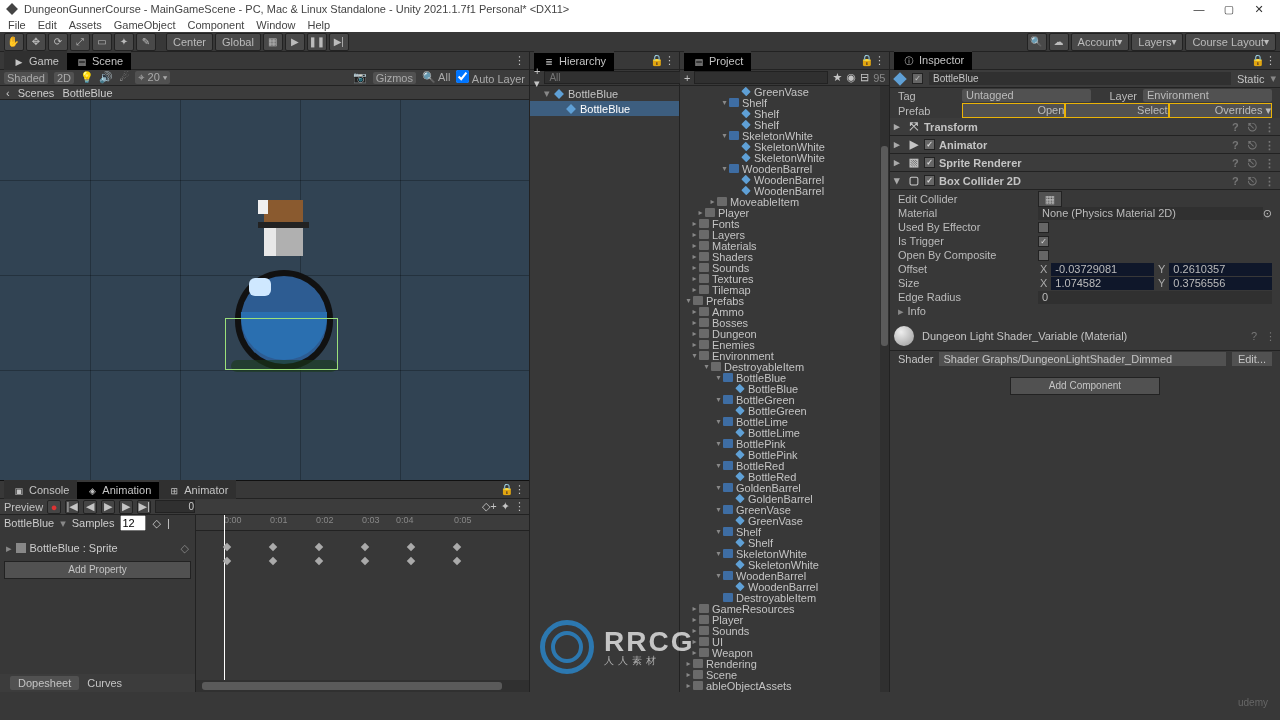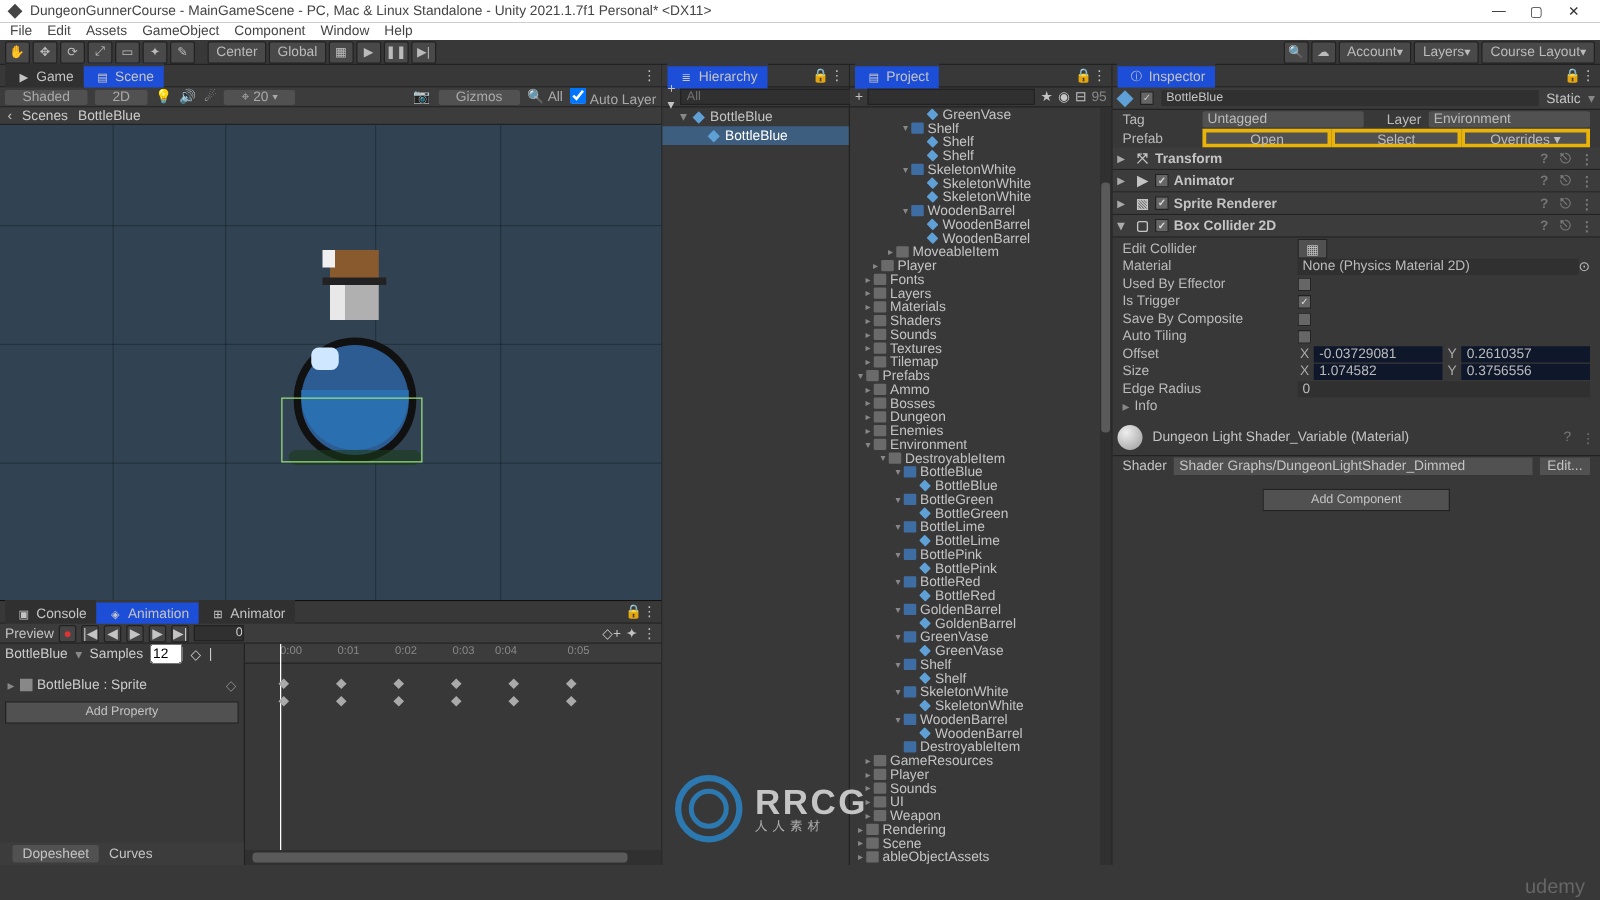--- a/index.html
+++ b/index.html
@@ -9,26 +9,26 @@
 .titlebar .winbtn{width:30px;text-align:center;color:#333}
 .menubar { height:14px; background:#fff; color:#444; display:flex; align-items:center; gap:12px; padding:0 8px; font-size:10px; }
 .toolbar { height:20px; background:#383838; display:flex; align-items:center; padding:0 4px; gap:2px; border-bottom:1px solid #222; }
 .toolbar .btn { width:20px; height:18px; background:#494949; border:1px solid #222; display:flex;align-items:center;justify-content:center;font-size:10px;color:#bbb;border-radius:2px;}
 .toolbar .btn.wide{width:auto;padding:0 6px}
 .toolbar .sep{width:6px}
 .toolbar .right{margin-left:auto;display:flex;gap:2px;align-items:center}
 .main { display:flex; height:640px; }
 .panel-header{height:18px;background:#383838;border-bottom:1px solid #222;display:flex;align-items:center;padding:0 4px;font-size:10px}
 .panel-header .tab{background:#303030;padding:2px 8px;border-top:2px solid transparent}
-.panel-header .tab.active{background:#1d4ed8;border-top:2px solid #383838}
+.panel-header .tab.active{background:#000000;border-top:2px solid #383838}
 .panel-header .ico{width:14px;height:14px;display:inline-flex;align-items:center;justify-content:center;font-size:9px;margin-right:3px}
 
 .leftcol{width:530px;display:flex;flex-direction:column;border-right:1px solid #222}
 .scene-subbar{height:16px;background:#3c3c3c;display:flex;align-items:center;padding:0 4px;gap:6px;border-bottom:1px solid #222;font-size:10px;color:#aaa}
-.scene-subbar .dd{background:#515151;padding:0 14px;border-radius:2px}
+.scene-subbar .dd{background:#515151;padding:0 3px;border-radius:2px}
 .scene-crumb{height:14px;background:#3c3c3c;display:flex;align-items:center;padding:0 6px;gap:8px;font-size:10px;color:#ccc;border-bottom:1px solid #222}
 .sceneview{flex:1;position:relative;background:#314353;overflow:hidden}
 .gridline{position:absolute;background:rgba(0,0,0,0.25)}
 .gridline.h{height:1px;width:100%}
 .gridline.v{width:1px;height:100%}
 .bottle{position:absolute;left:225px;top:100px}
 .bottle .px{position:absolute;width:13px;height:13px}
 .selbox{position:absolute;left:225px;top:218px;width:113px;height:52px;border:1px solid #9be07a;pointer-events:none}
 
 .bottompanel{height:212px;display:flex;flex-direction:column;border-top:1px solid #111}
@@ -68,21 +68,21 @@
 .scrollbar .thumb{position:absolute;left:1px;right:1px;top:60px;height:200px;background:#5a5a5a;border-radius:3px}
 
 .inspcol{flex:1;display:flex;flex-direction:column;background:#383838}
 .insp-obj{height:18px;display:flex;align-items:center;padding:0 4px;gap:6px;background:#3c3c3c;border-bottom:1px solid #222}
 .insp-obj .cube{width:12px;height:12px;background:#5fa0d6;transform:rotate(45deg) scale(0.8)}
 .insp-obj .name{flex:1;background:#303030;padding:1px 4px;font-size:10px}
 .insp-row{display:flex;align-items:center;height:15px;padding:0 8px;gap:6px;font-size:10px;color:#bbb}
 .insp-row .lbl{width:58px}
 .insp-row .dd{flex:1;background:#515151;padding:0 4px;border-radius:2px;height:13px;line-height:13px}
 .prefabbar{display:flex;height:15px;font-size:10px}
-.prefabbar .pb{flex:1;text-align:center;background:#515151;border:3px solid #eab308;line-height:13px}
+.prefabbar .pb{flex:1;text-align:right;background:#515151;border:1px solid #eab308;line-height:13px}
 .comp{border-bottom:1px solid #222}
 .comp-h{height:17px;display:flex;align-items:center;padding:0 4px;gap:4px;font-weight:bold;font-size:10px;background:#3c3c3c}
 .comp-h .arrow{width:10px;color:#aaa}
 .comp-h .chk{width:11px;height:11px;background:#666;border:1px solid #222}
 .comp-h .chk.on::after{content:"✓";display:block;font-size:8px;line-height:9px;text-align:center;color:#ddd}
 .comp-h .cicons{margin-left:auto;display:flex;gap:4px;color:#777;font-size:10px}
 .comp-h .cicon{width:12px;height:12px;display:inline-block;}
 .comp-body{padding:2px 8px 4px 8px;font-size:10px;color:#bbb}
 .comp-body .frow{display:flex;align-items:center;height:14px}
 .comp-body .flbl{width:140px}
@@ -96,21 +96,21 @@
 .matbox .sphere{width:20px;height:20px;border-radius:50%;background:radial-gradient(circle at 35% 30%,#eee,#999)}
 .shaderrow{display:flex;align-items:center;height:16px;padding:0 8px;gap:6px;font-size:10px}
 .shaderrow .dd{flex:1;background:#515151;padding:0 4px;height:14px;line-height:14px}
 .edit-btn{background:#515151;padding:0 6px;height:14px;line-height:14px}
 .addcomp{margin:10px auto;width:150px;height:18px;background:#515151;border:1px solid #222;text-align:center;line-height:16px;font-size:10px}
 .watermark{position:absolute;left:540px;top:620px;display:flex;align-items:center;gap:10px;pointer-events:none;opacity:0.9}
 .wm-circle{width:54px;height:54px;border:5px solid #2b7fbe;border-radius:50%;position:relative}
 .wm-circle::before{content:"";position:absolute;inset:6px;border:4px solid #2b7fbe;border-radius:50%}
 .wm-text{font-size:28px;font-weight:bold;letter-spacing:2px;color:#d5d5d5}
 .wm-sub{font-size:10px;color:#bbb;letter-spacing:4px;margin-top:-4px}
-.udemy{position:absolute;right:12px;bottom:1px;color:#666;font-size:16px}
+.udemy{position:absolute;right:12px;bottom:12px;color:#666;font-size:10px}
 </style>
 </head>
 <body>
 
 <div class="titlebar">
   <span style="display:inline-block;width:12px;height:12px;background:#444;margin-right:6px;transform:rotate(45deg) scale(0.7)"></span>
   <span>DungeonGunnerCourse - MainGameScene - PC, Mac &amp; Linux Standalone - Unity 2021.1.7f1 Personal* &lt;DX11&gt;</span>
   <span class="spacer"></span>
   <span class="winbtn">—</span>
   <span class="winbtn">▢</span>
@@ -716,25 +716,21 @@
         </div>
       <div class="frow">
           <span class="flbl">Used By Effector</span>
           <span class="fchk"></span>
         </div>
       <div class="frow">
           <span class="flbl">Is Trigger</span>
           <span class="fchk on"></span>
         </div>
       <div class="frow">
-          <span class="flbl">Save By Composite</span>
-          <span class="fchk"></span>
-        </div>
-      <div class="frow">
-          <span class="flbl">Auto Tiling</span>
+          <span class="flbl">Open By Composite</span>
           <span class="fchk"></span>
         </div>
       <div class="frow">
           <span class="flbl" style="font-weight:normal">Offset</span>
         <div class="xy">
             <span class="l">X</span>
             <span class="v">-0.03729081</span>
             <span class="l">Y</span>
             <span class="v">0.2610357</span>
           </div>

